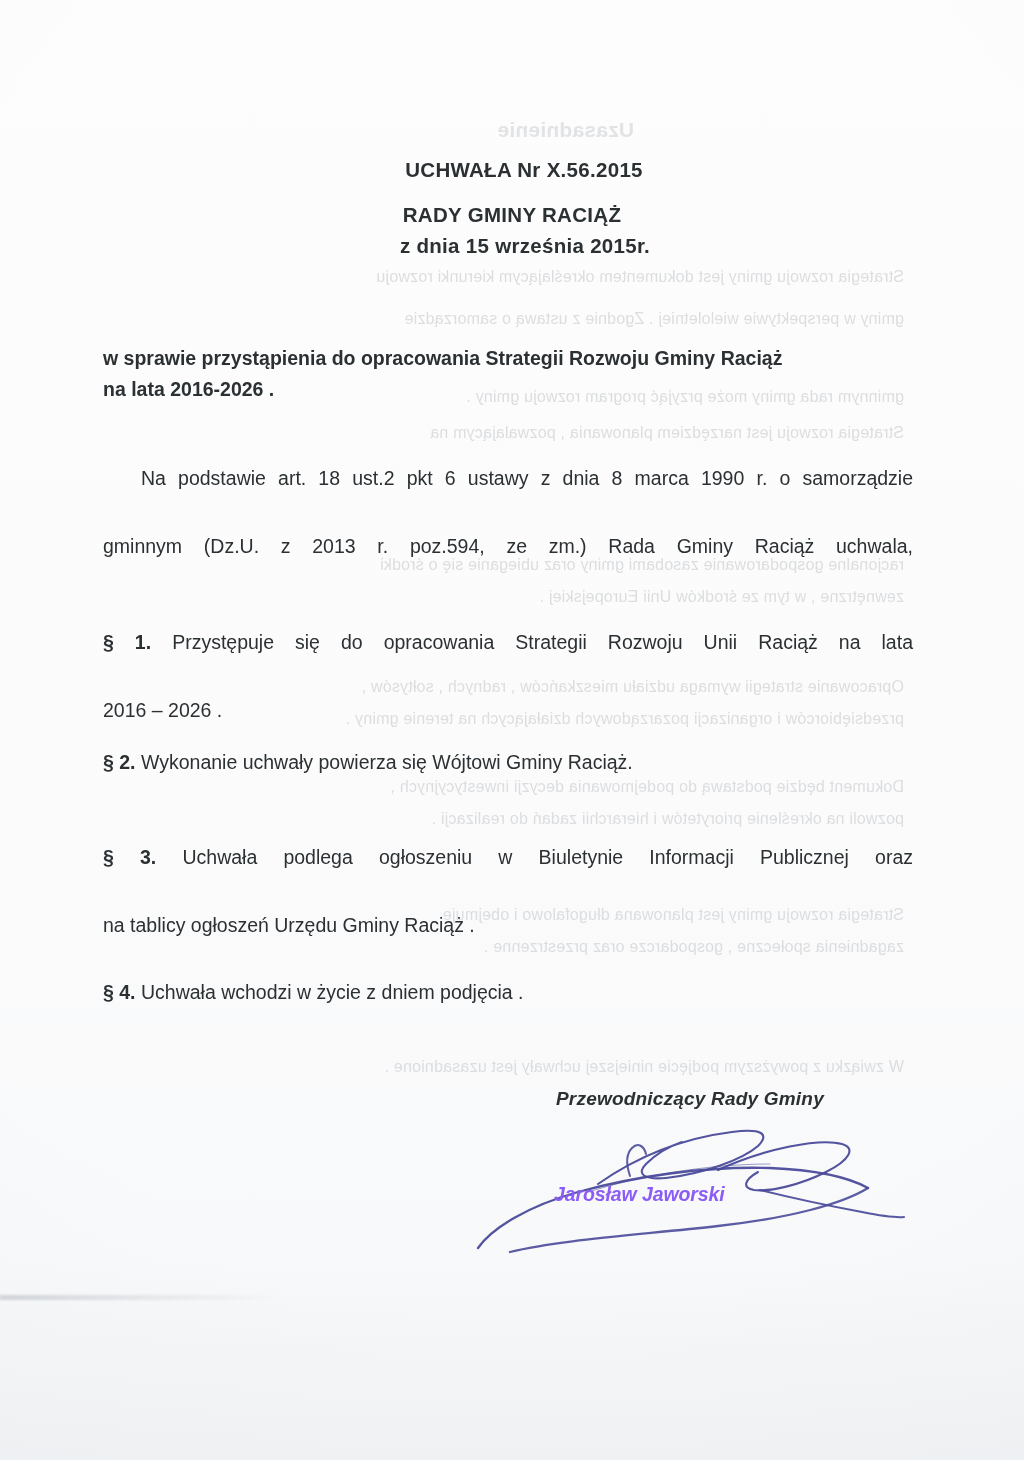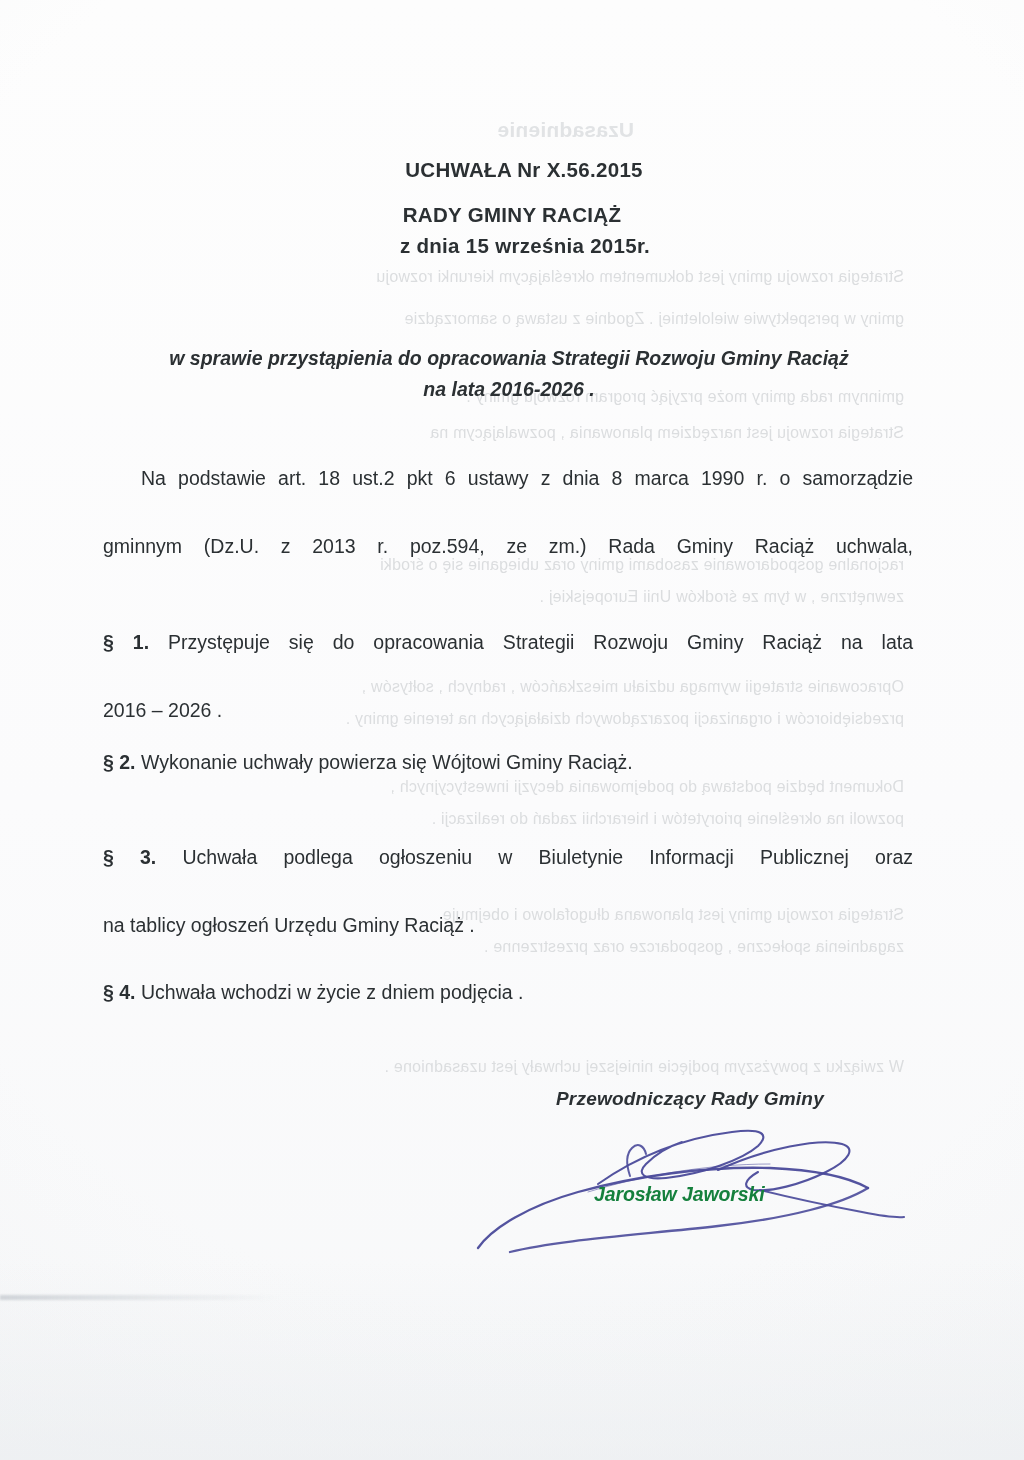--- a/index.html
+++ b/index.html
@@ -88,22 +88,21 @@
   .hdr-3 { top: 234px; margin-left: 13px; }
 
   .subject {
     position: absolute;
     left: 103px;
     top: 343px;
     width: 812px;
     font-weight: bold;
     font-size: 19.5px;
     line-height: 31px;
-    text-align: center;
-    font-style: italic;
+    text-align: left;
   }
 
   .para {
     position: absolute;
     left: 103px;
     width: 810px;
     font-size: 19.5px;
     line-height: 34px;
     text-align: justify;
     text-justify: inter-word;
@@ -139,26 +138,26 @@
   .sig-wrap {
     position: absolute;
     left: 470px;
     top: 1120px;
     width: 470px;
     height: 135px;
   }
   .sig-wrap svg { display: block; width: 470px; height: 135px; overflow: visible; }
   .sig-name {
     position: absolute;
-    left: 594px;
+    left: 554px;
     top: 1183px;
     font-size: 19.5px;
     font-weight: bold;
     font-style: italic;
-    color: #15803d;
+    color: #8b5cf6;
     white-space: nowrap;
     letter-spacing: -0.1px;
   }
 </style>
 </head>
 <body>
 
 <div class="page">
 
   <div class="paper-tone"></div>
@@ -190,21 +189,21 @@
       <span>w sprawie przystąpienia do opracowania Strategii Rozwoju Gminy Raciąż</span><br>
       <span>na lata 2016-2026 .</span>
     </div>
 
     <div class="para p-basis">
       <span class="j"><span class="indent"></span><span>Na podstawie art. 18 ust.2 pkt 6 ustawy z dnia 8 marca 1990 r. o samorządzie</span></span>
       <span class="j">gminnym (Dz.U.  z  2013  r.  poz.594,  ze  zm.)  Rada  Gminy  Raciąż  uchwala,</span>
     </div>
 
     <div class="para p-s1">
-      <span class="j"><b>§ 1.</b> <span>Przystępuje  się  do  opracowania  Strategii  Rozwoju  Gminy  Raciąż  na  lata</span></span>
+      <span class="j"><b>§ 1.</b> <span>Przystępuje  się  do  opracowania  Strategii  Rozwoju  Unii  Raciąż  na  lata</span></span>
       <span class="last">2016 – 2026 .</span>
     </div>
 
     <div class="para p-s2">
       <span class="last"><b>§ 2.</b> <span>Wykonanie uchwały powierza się Wójtowi Gminy Raciąż.</span></span>
     </div>
 
     <div class="para p-s3">
       <span class="j"><b>§ 3.</b> <span>Uchwała   podlega  ogłoszeniu  w  Biuletynie  Informacji   Publicznej  oraz</span></span>
       <span class="last">na tablicy ogłoszeń Urzędu Gminy Raciąż .</span>

